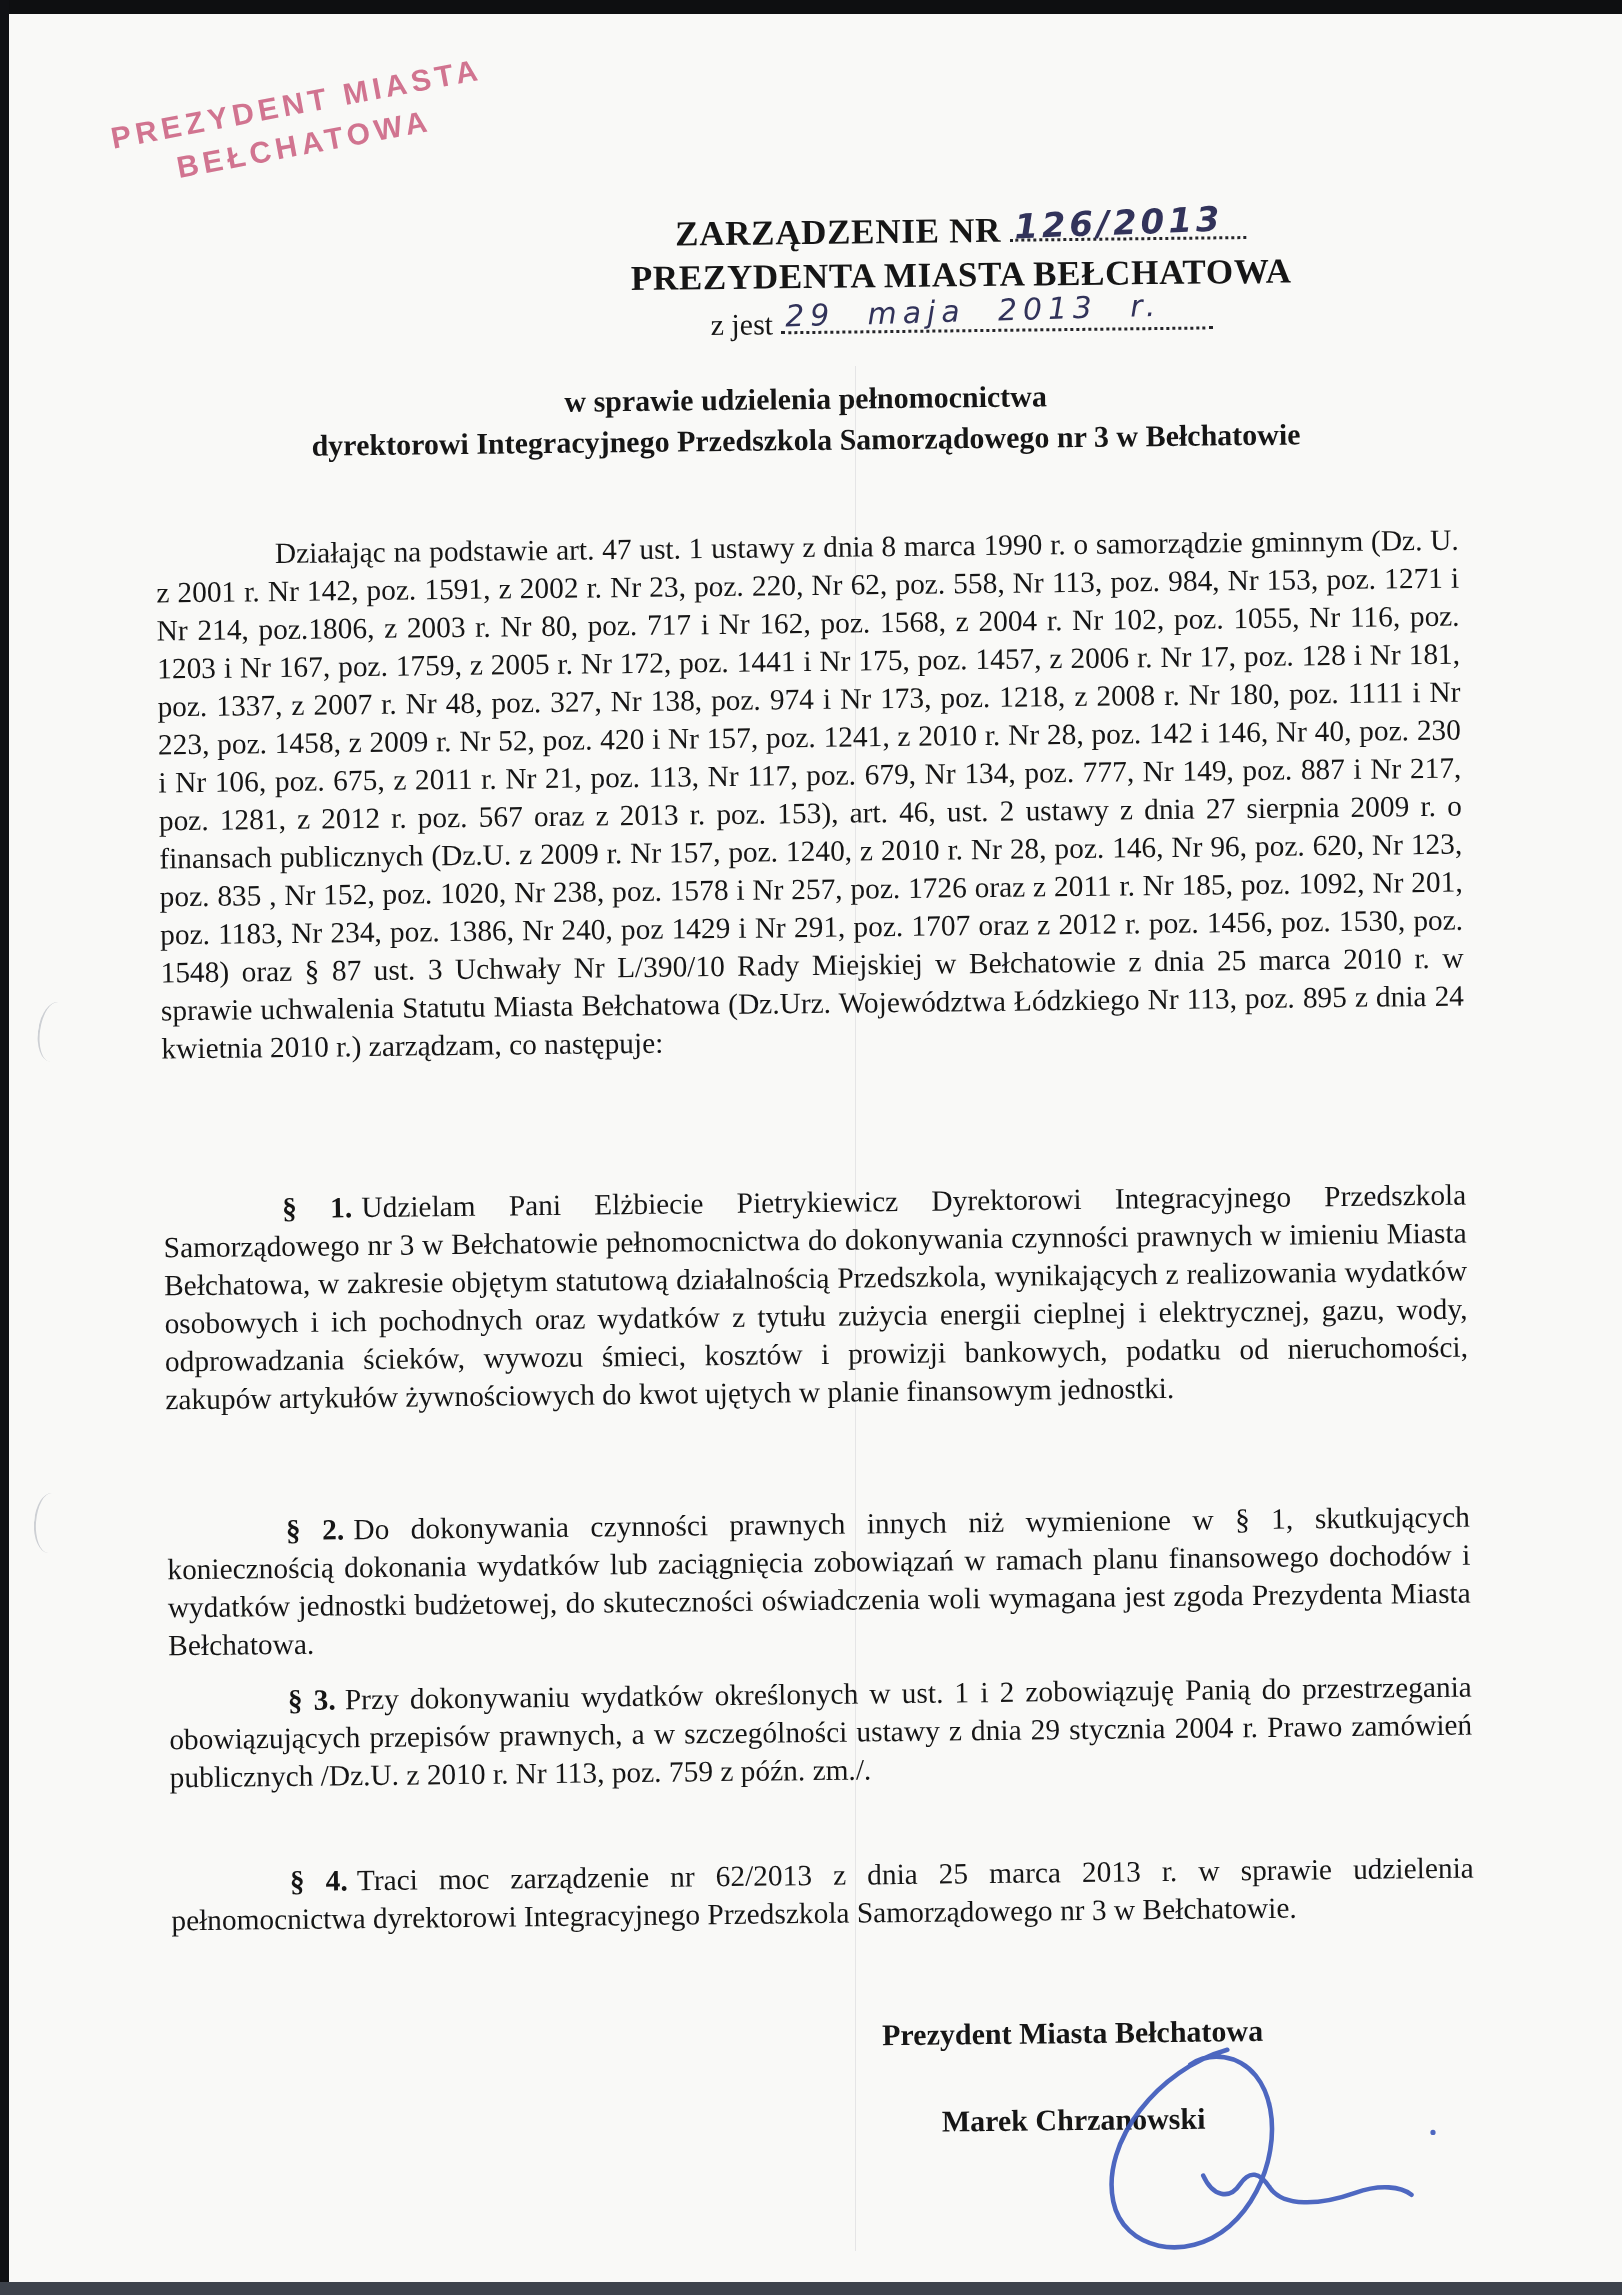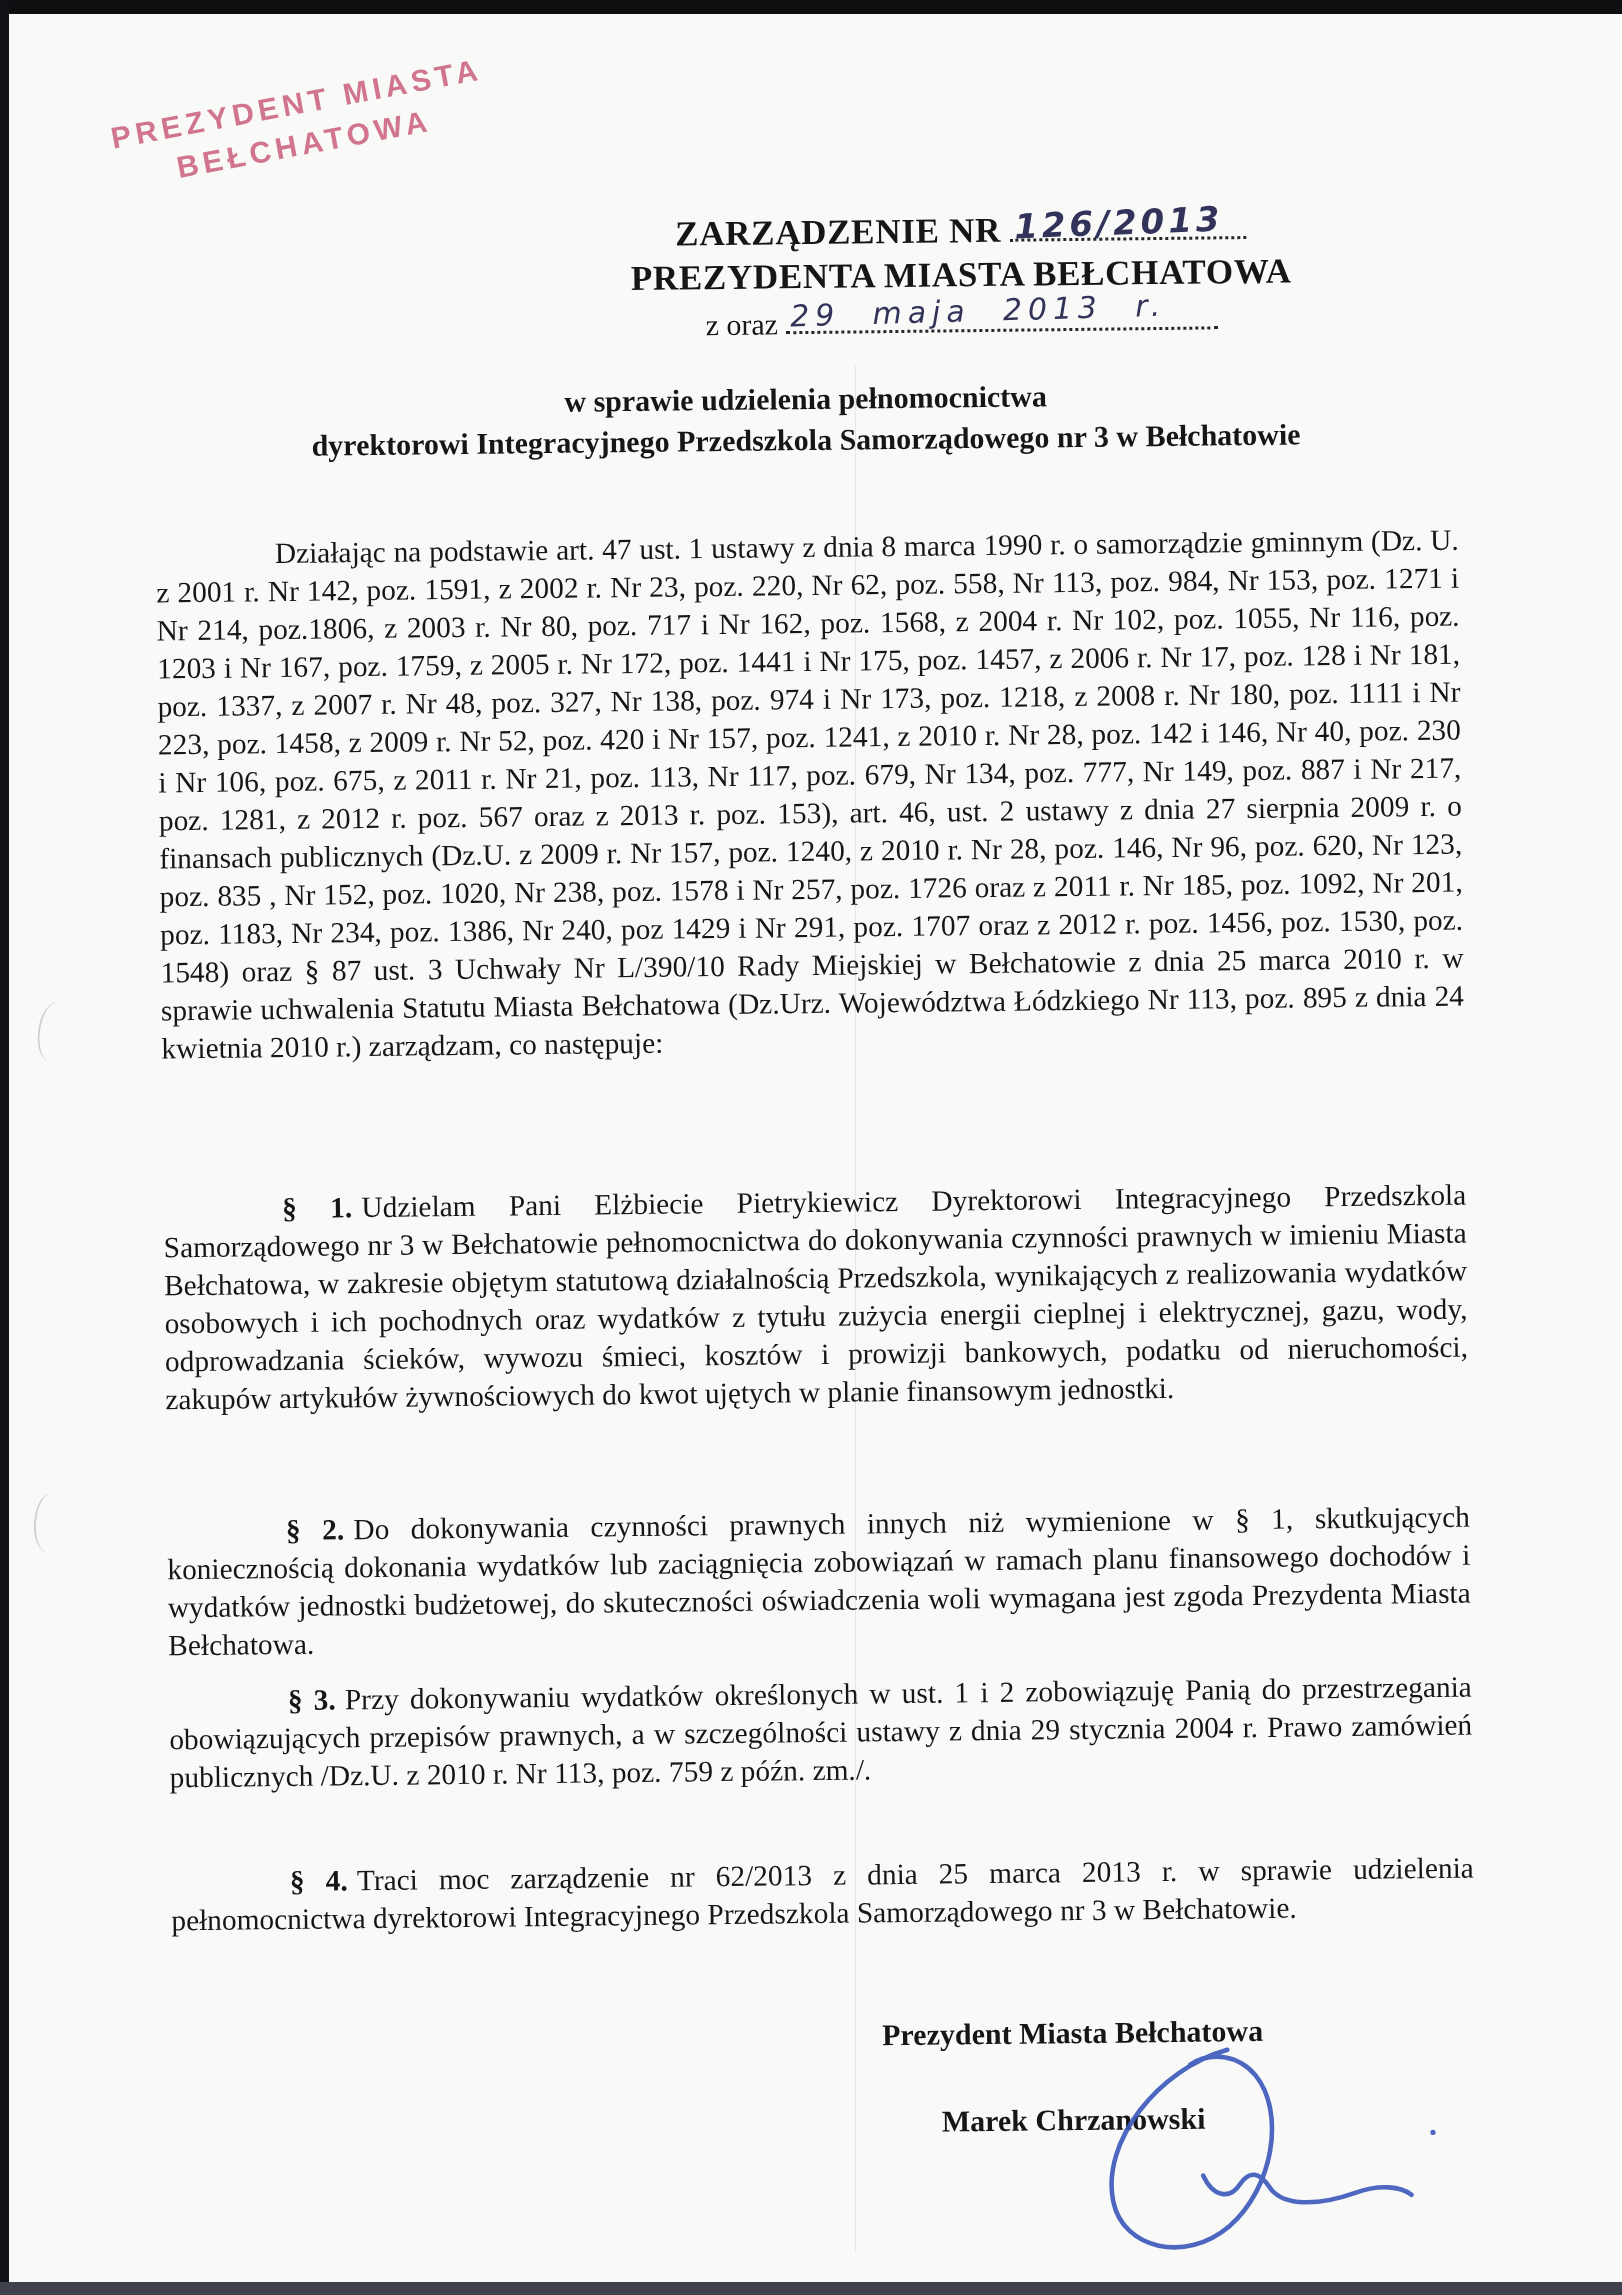--- a/index.html
+++ b/index.html
@@ -79,21 +79,21 @@
       <div>PREZYDENT MIASTA</div>
       <div>BEŁCHATOWA</div>
     </div>
 
     <div class="heading">
       <div class="h-main">
         <span>ZARZĄDZENIE NR</span><span class="fillin fill-nr"><span class="hand hand-nr">126/2013</span></span>
       </div>
       <div class="h-main">PREZYDENTA MIASTA BEŁCHATOWA</div>
       <div class="h-date">
-        <span>z oraz</span><span class="fillin fill-date"><span class="hand hand-date">29 maja 2013 r.</span></span>
+        <span>z jest</span><span class="fillin fill-date"><span class="hand hand-date">29 maja 2013 r.</span></span>
       </div>
     </div>
 
     <div class="subject">
       <div>w sprawie udzielenia pełnomocnictwa</div>
       <div>dyrektorowi Integracyjnego Przedszkola Samorządowego nr 3 w Bełchatowie</div>
     </div>
 
     <p class="par p-preamble">Działając na podstawie art. 47 ust. 1 ustawy z dnia 8 marca 1990 r. o samorządzie gminnym (Dz. U. z 2001 r. Nr 142, poz. 1591, z 2002 r. Nr 23, poz. 220, Nr 62, poz. 558, Nr 113, poz. 984, Nr 153, poz. 1271 i Nr 214, poz.1806, z 2003 r. Nr 80, poz. 717 i Nr 162, poz. 1568, z 2004 r. Nr 102, poz. 1055, Nr 116, poz. 1203 i Nr 167, poz. 1759, z 2005 r. Nr 172, poz. 1441 i Nr 175, poz. 1457, z 2006 r. Nr 17, poz. 128 i Nr 181, poz. 1337, z 2007 r. Nr 48, poz. 327, Nr 138, poz. 974 i Nr 173, poz. 1218, z 2008 r. Nr 180, poz. 1111 i Nr 223, poz. 1458, z 2009 r. Nr 52, poz. 420 i Nr 157, poz. 1241, z 2010 r. Nr 28, poz. 142 i 146, Nr 40, poz. 230 i Nr 106, poz. 675, z 2011 r. Nr 21, poz. 113, Nr 117, poz. 679, Nr 134, poz. 777, Nr 149, poz. 887 i Nr 217, poz. 1281, z 2012 r. poz. 567 oraz z 2013 r. poz. 153), art. 46, ust. 2 ustawy z dnia 27 sierpnia 2009 r. o finansach publicznych (Dz.U. z 2009 r. Nr 157, poz. 1240, z 2010 r. Nr 28, poz. 146, Nr 96, poz. 620, Nr 123, poz. 835 , Nr 152, poz. 1020, Nr 238, poz. 1578 i Nr 257, poz. 1726 oraz z 2011 r. Nr 185, poz. 1092, Nr 201, poz. 1183, Nr 234, poz. 1386, Nr 240, poz 1429 i Nr 291, poz. 1707 oraz z 2012 r. poz. 1456, poz. 1530, poz. 1548) oraz § 87 ust. 3 Uchwały Nr L/390/10 Rady Miejskiej w Bełchatowie z dnia 25 marca 2010 r. w sprawie uchwalenia Statutu Miasta Bełchatowa (Dz.Urz. Województwa Łódzkiego Nr 113, poz. 895 z dnia 24 kwietnia 2010 r.) zarządzam, co następuje:</p>
 

